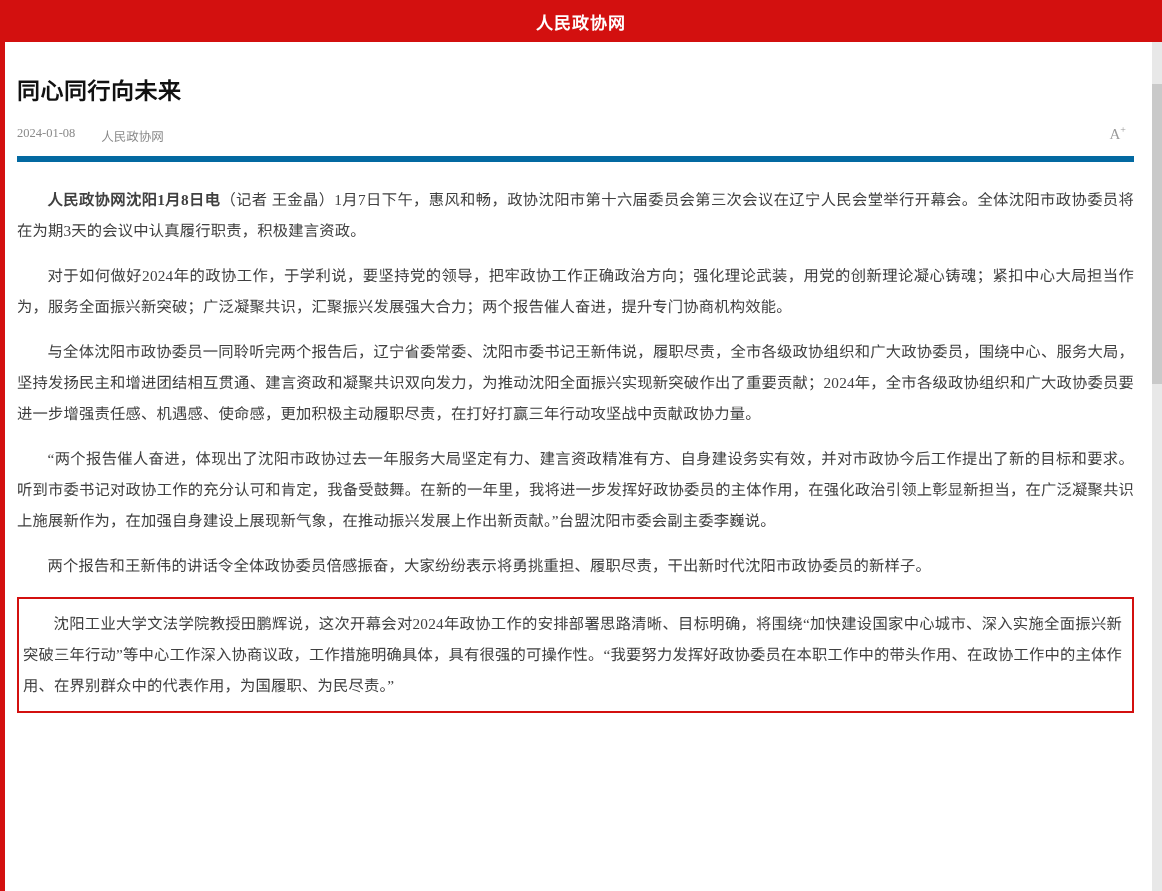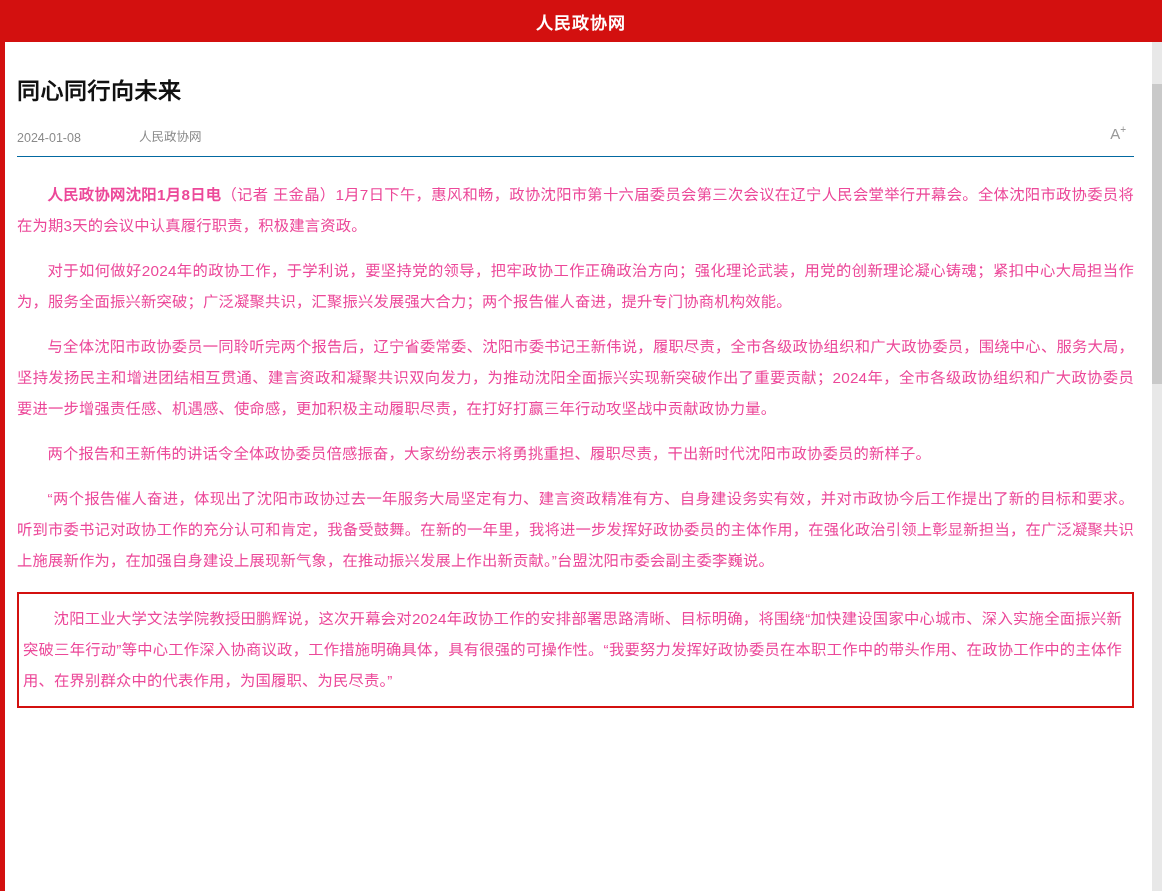--- a/index.html
+++ b/index.html
@@ -64,42 +64,42 @@
   }
   
   .content {
     position: absolute;
     left: 5px;
     top: 42px;
     width: 1147px;
     height: 756px;
     padding: 0 18px 0 12px;
     box-sizing: border-box;
+    font-family: Liberation Serif, serif;
   }
   .title {
     font-size: 23px;
     font-weight: bold;
     color: #111111;
     margin: 30px 0 0 0;
     letter-spacing: 0.5px;
   }
   .subtitle {
     font-size: 15px;
     font-weight: bold;
     color: #1a1a1a;
     margin: 26px 0 0 0;
   }
   .meta-row {
     display: flex;
-    align-items: flex-end;
+    align-items: flex-start;
     margin-top: 20px;
     padding-bottom: 11px;
-    border-bottom: 1px solid #0369a1;
+    border-bottom: 6px solid #0369a1;
     position: relative;
-    gap: 32px;
   }
   .meta-date {
     font-size: 12.5px;
     color: #8a8a8a;
   }
   .meta-source {
     font-size: 12.5px;
     color: #8a8a8a;
     margin-left: 26px;
   }
@@ -114,21 +114,21 @@
   }
   .font-size-toggle sup {
     font-size: 10px;
   }
   .article {
     margin-top: 4px;
   }
   p.para {
     font-size: 15.3px;
     line-height: 31px;
-    color: #ec4899;
+    color: #404040;
     margin: 14px 0 0 0;
     text-align: justify;
     text-indent: 2em;
     letter-spacing: 0.2px;
   }
   p.para.first {
     margin-top: 22px;
   }
   .lead {
     font-weight: bold;
@@ -166,22 +166,22 @@
       <span class="meta-source">人民政协网</span>
       <span class="font-size-toggle"><span>A</span><sup>+</sup></span>
     </div>
 
     <div class="article">
 
       <p class="para first"><span class="lead">人民政协网沈阳1月8日电</span><span>（记者 王金晶）1月7日下午，惠风和畅，政协沈阳市第十六届委员会第三次会议在辽宁人民会堂举行开幕会。全体沈阳市政协委员将在为期3天的会议中认真履行职责，积极建言资政。</span></p>
 
       <p class="para">对于如何做好2024年的政协工作，于学利说，要坚持党的领导，把牢政协工作正确政治方向；强化理论武装，用党的创新理论凝心铸魂；紧扣中心大局担当作为，服务全面振兴新突破；广泛凝聚共识，汇聚振兴发展强大合力；两个报告催人奋进，提升专门协商机构效能。</p>
       <p class="para">与全体沈阳市政协委员一同聆听完两个报告后，辽宁省委常委、沈阳市委书记王新伟说，履职尽责，全市各级政协组织和广大政协委员，围绕中心、服务大局，坚持发扬民主和增进团结相互贯通、建言资政和凝聚共识双向发力，为推动沈阳全面振兴实现新突破作出了重要贡献；2024年，全市各级政协组织和广大政协委员要进一步增强责任感、机遇感、使命感，更加积极主动履职尽责，在打好打赢三年行动攻坚战中贡献政协力量。</p>
+      <p class="para">“两个报告催人奋进，体现出了沈阳市政协过去一年服务大局坚定有力、建言资政精准有方、自身建设务实有效，并对市政协今后工作提出了新的目标和要求。听到市委书记对政协工作的充分认可和肯定，我备受鼓舞。在新的一年里，我将进一步发挥好政协委员的主体作用，在强化政治引领上彰显新担当，在广泛凝聚共识上施展新作为，在加强自身建设上展现新气象，在推动振兴发展上作出新贡献。”台盟沈阳市委会副主委李巍说。</p>
       <p class="para">两个报告和王新伟的讲话令全体政协委员倍感振奋，大家纷纷表示将勇挑重担、履职尽责，干出新时代沈阳市政协委员的新样子。</p>
-      <p class="para">“两个报告催人奋进，体现出了沈阳市政协过去一年服务大局坚定有力、建言资政精准有方、自身建设务实有效，并对市政协今后工作提出了新的目标和要求。听到市委书记对政协工作的充分认可和肯定，我备受鼓舞。在新的一年里，我将进一步发挥好政协委员的主体作用，在强化政治引领上彰显新担当，在广泛凝聚共识上施展新作为，在加强自身建设上展现新气象，在推动振兴发展上作出新贡献。”台盟沈阳市委会副主委李巍说。</p>
 
       <div class="highlight-box">
         <p class="para">沈阳工业大学文法学院教授田鹏辉说，这次开幕会对2024年政协工作的安排部署思路清晰、目标明确，将围绕“加快建设国家中心城市、深入实施全面振兴新突破三年行动”等中心工作深入协商议政，工作措施明确具体，具有很强的可操作性。“我要努力发挥好政协委员在本职工作中的带头作用、在政协工作中的主体作用、在界别群众中的代表作用，为国履职、为民尽责。”</p>
       </div>
 
     </div>
   </div>
 </div>
 
 </body></html>

